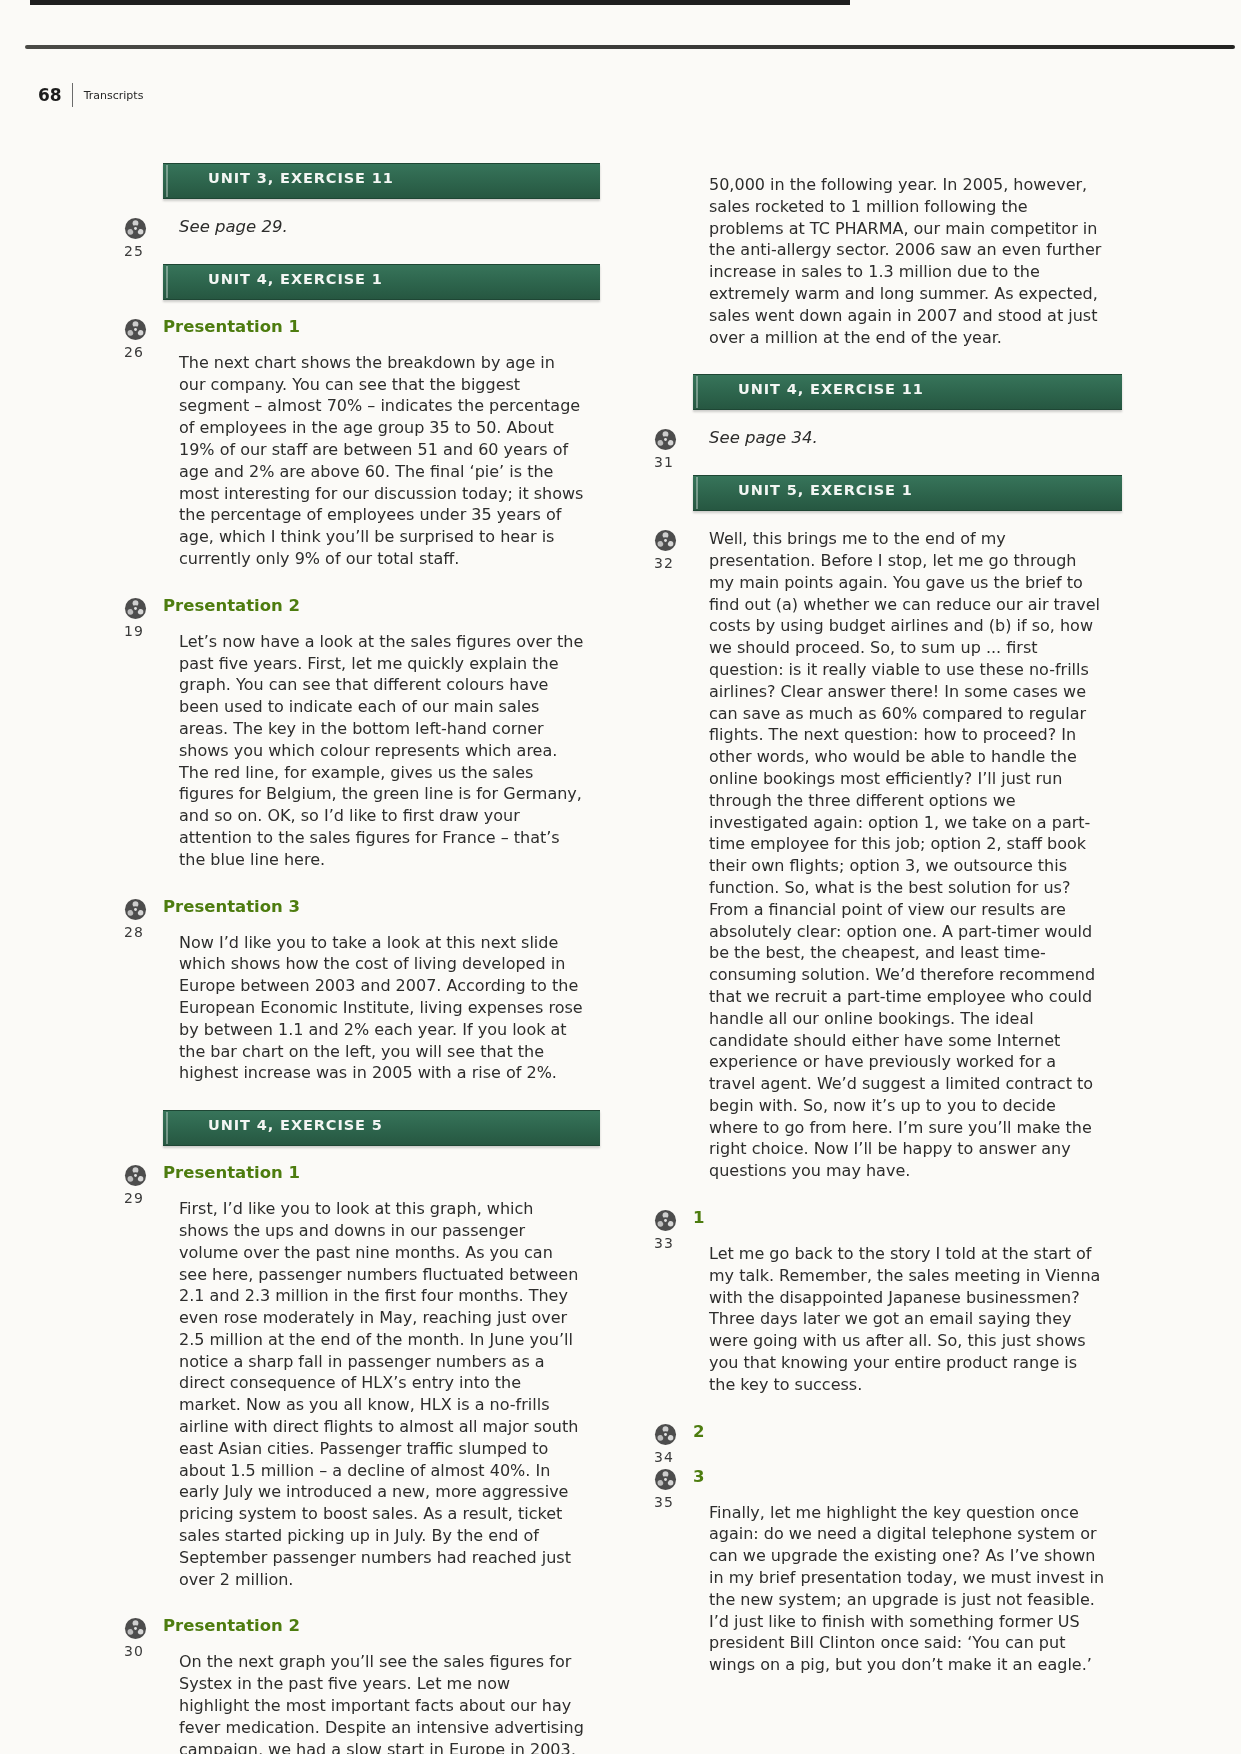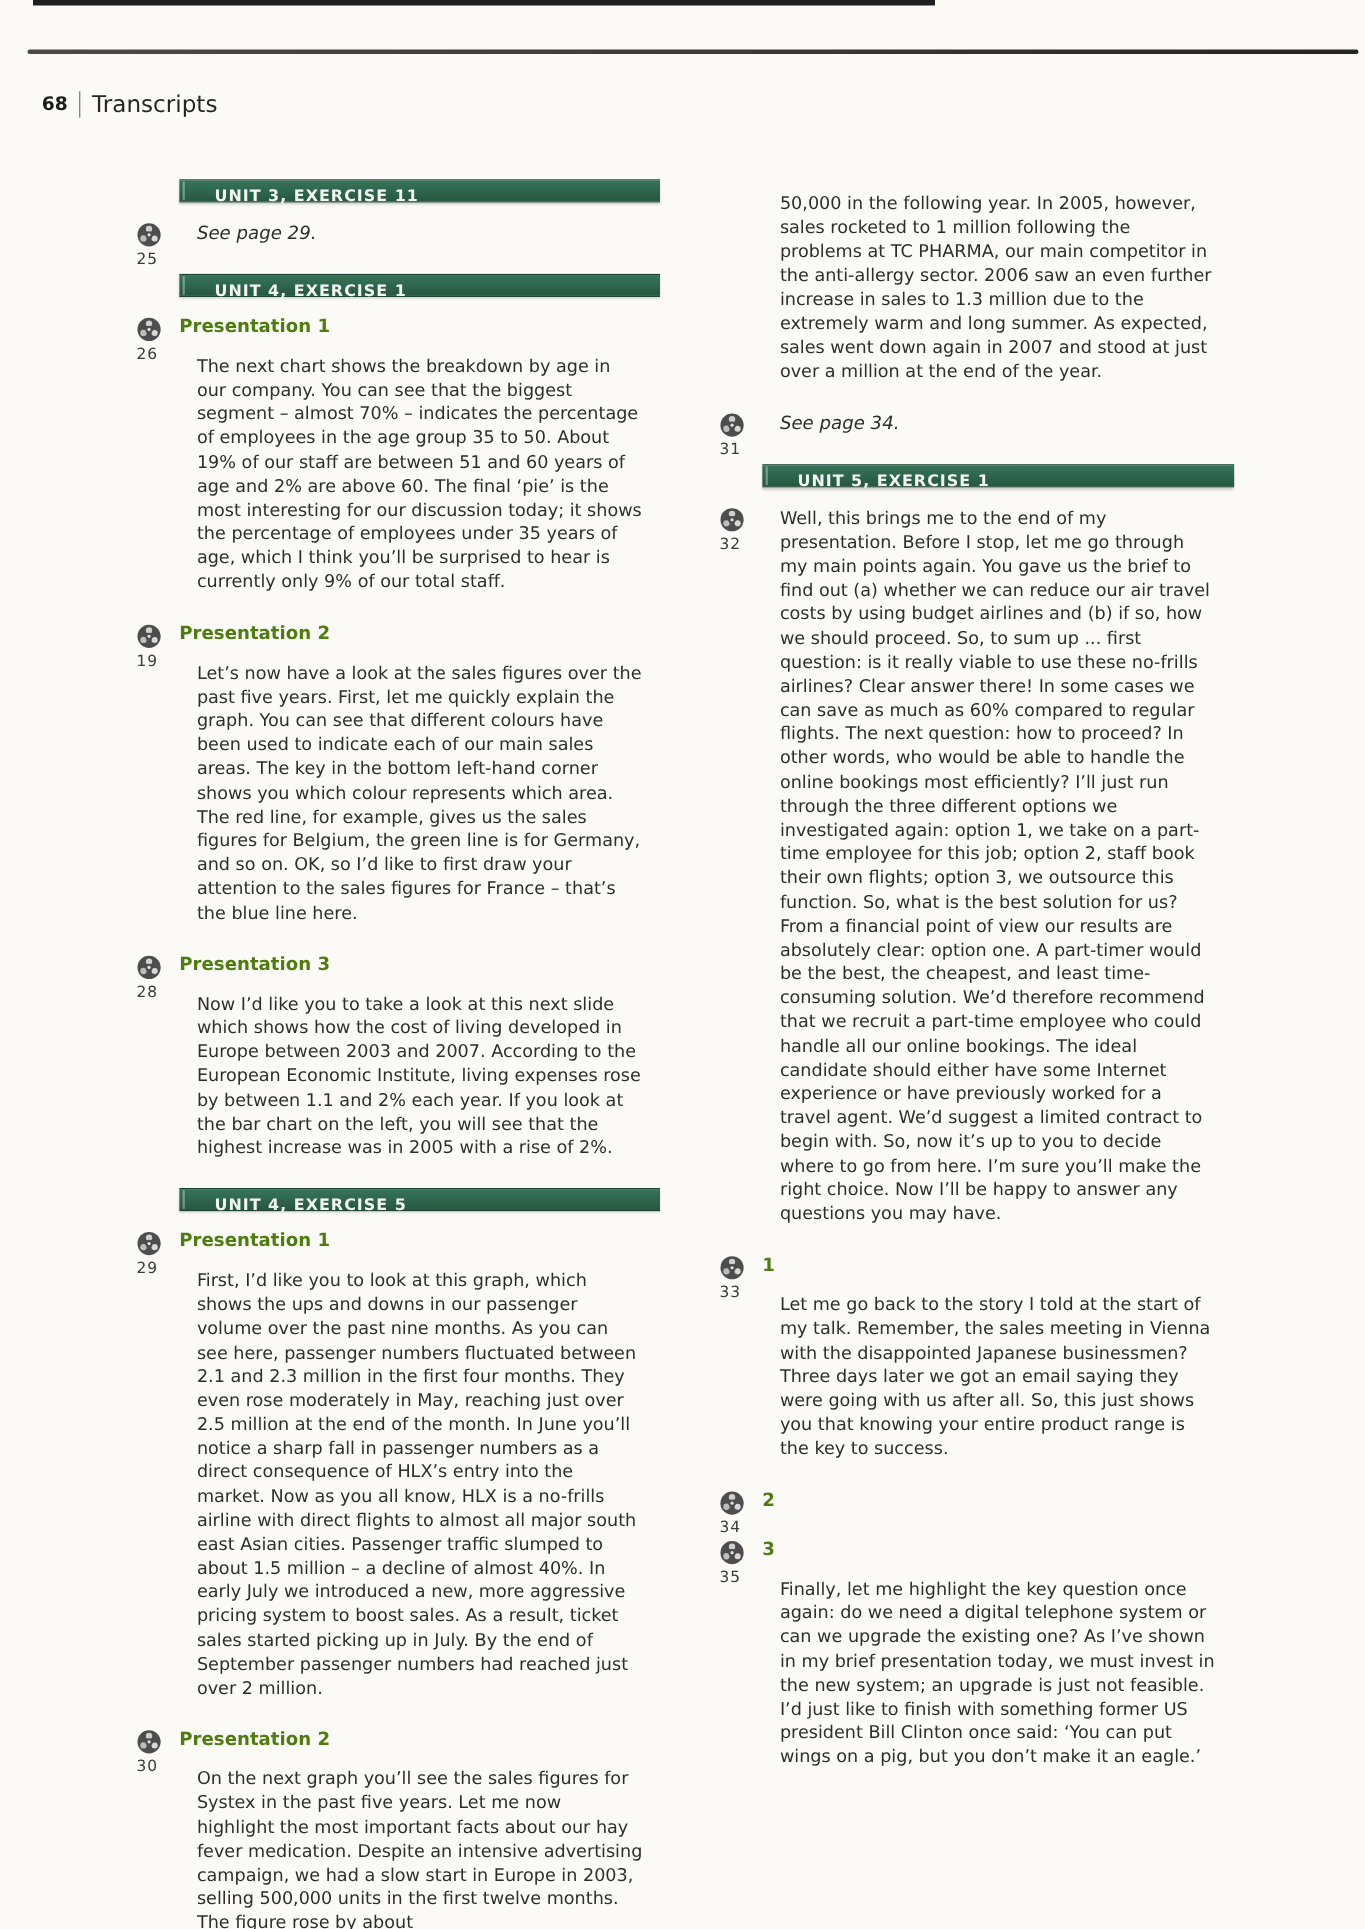--- a/index.html
+++ b/index.html
@@ -12,35 +12,35 @@
     color:#2d2d2c;
   }
   
   .top-strip { position:absolute; top:0; left:30px; width:820px; height:5px; background:#1f1f1f; }
   .top-rule  { position:absolute; top:45px; left:25px; width:1210px; height:4px;
                background:linear-gradient(90deg,#4a4a46 0%,#3a3a38 55%,#242422 100%); border-radius:2px; }
 
   .page-header { position:absolute; top:83px; left:38px; display:flex; align-items:center; }
   .page-num { font-weight:bold; font-size:17px; color:#1d1d1d; }
   .page-divider { width:1px; height:24px; background:#6b6b6b; margin:0 11px 0 10px; }
-  .page-section { font-size:21px; color:#262626; }
+  .page-section { font-size:11px; color:#262626; }
 
   .column { position:absolute; top:158px; }
   .column-left  { left:163px; width:437px; }
   .column-right { left:693px; width:429px; }
 
   .unit-bar {
     position:relative;
-    height:21px; line-height:27px;
+    height:36px; line-height:27px;
     background:linear-gradient(180deg,#37745a 0%,#2d644c 55%,#265741 100%);
     border-top:1px solid #1e4634;
     border-bottom:1px solid #1e4634;
     box-shadow:0 2px 2px rgba(90,90,90,0.28);
     margin:20px 0 17px 0;
-    padding-left:32px;
+    padding-left:45px;
     box-sizing:border-box;
   }
   .unit-bar:first-child { margin-top:5px; }
   .unit-bar::before {
     content:''; position:absolute; left:3px; top:1px; bottom:1px; width:2px;
     background:rgba(255,255,255,0.35);
   }
   .unit-bar-label {
     color:#f3f6f3; font-weight:bold; font-size:14.5px; letter-spacing:0.9px;
   }
@@ -174,20 +174,21 @@
         <p class="item-text">On the next graph you’ll see the sales figures for Systex in the past five years. Let me now highlight the most important facts about our hay fever medication. Despite an intensive advertising campaign, we had a slow start in Europe in 2003, selling 500,000 units in the first twelve months. The figure rose by about</p>
       </div>
     </div>
   </div>
 <div class="column column-right">
     <div class="track-item continuation">
       <div class="item-body">
         <p class="item-text">50,000 in the following year. In 2005, however, sales rocketed to 1 million following the problems at TC PHARMA, our main competitor in the anti-allergy sector. 2006 saw an even further increase in sales to 1.3 million due to the extremely warm and long summer. As expected, sales went down again in 2007 and stood at just over a million at the end of the year.</p>
       </div>
     </div>
+    <div class="unit-bar"><span class="unit-bar-label">UNIT 4, EXERCISE 11</span></div>
     <div class="track-item">
       <div class="gutter">
         <svg width="23" height="23" viewBox="0 0 24 24">
           <circle cx="12" cy="12" r="11" fill="#4d4d4d"></circle>
           <circle cx="12" cy="6.4" r="3" fill="#cfcfcf"></circle>
           <circle cx="6.7" cy="15.4" r="3" fill="#bdbdbd"></circle>
           <circle cx="17.3" cy="15.4" r="2.9" fill="#d8d8d8"></circle>
           <circle cx="12" cy="12" r="3.5" fill="#4d4d4d"></circle>
           <circle cx="12" cy="12" r="1.5" fill="#e3e3e3"></circle>
         </svg>

